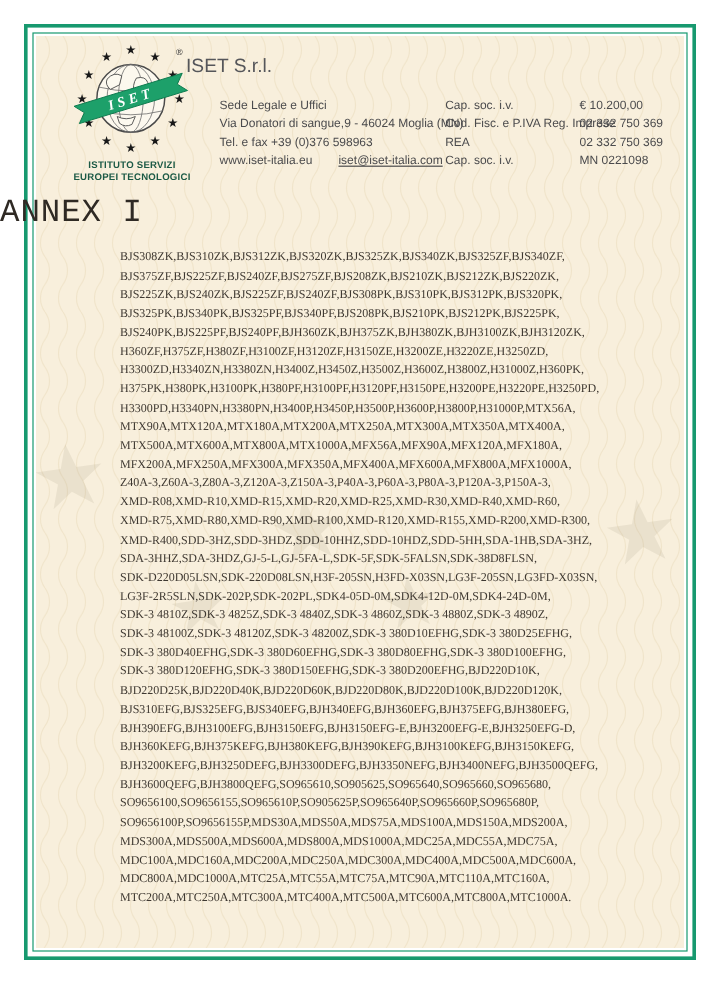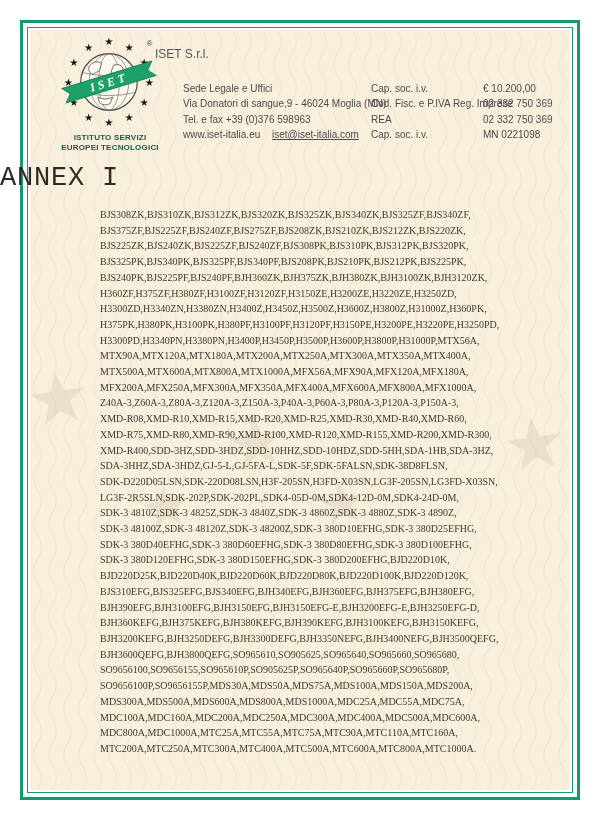--- a/index.html
+++ b/index.html
@@ -10,27 +10,27 @@
   .paper{position:absolute;inset:30px;background:var(--paper,#f8efdc);}
   .waves{position:absolute;inset:30px;opacity:.55;}
   .watermarks{position:absolute;inset:0;}
   .wm-star{position:absolute;color:rgba(122,106,74,0.10);font-size:72px;line-height:1;
            transform:rotate(-8deg);}
   
   .logo{position:absolute;left:60px;top:33px;width:98px;height:98px;}
   .institute{position:absolute;left:32px;top:133px;width:156px;text-align:center;
              font-size:8px;font-weight:bold;letter-spacing:.2px;line-height:9.5px;
              color:var(--institute,#1c5a46);}
-  .company-name{position:absolute;left:155px;top:47px;font-size:12px;color:#55565a;}
+  .company-name{position:absolute;left:155px;top:47px;font-size:16px;color:#55565a;}
   .small-text{position:absolute;font-size:10px;color:#4b4b4d;white-space:nowrap;padding-left:28px;}
   .contact-1{left:155px;top:83px;}
   .contact-2{left:155px;top:98px;}
   .contact-3{left:155px;top:113.5px;text-align:center;}
   .contact-4{left:155px;top:129px;}
-  .email-link{text-decoration:underline;margin-left:9px;color:#4b4b4d;cursor:pointer;}
+  .email-link{text-decoration:underline;margin-left:19px;color:#4b4b4d;cursor:pointer;}
   .reg-label-1,.reg-value-1{top:83px;}
   .reg-label-2,.reg-value-2{top:98px;}
   .reg-label-3,.reg-value-3{top:113.5px;}
   .reg-label-4,.reg-value-4{top:129px;}
   .reg-label-1,.reg-label-2,.reg-label-3,.reg-label-4{left:343px;}
   .reg-value-1,.reg-value-2,.reg-value-3,.reg-value-4{left:455px;}
   
   .annex-title{position:absolute;left:0;top:163px;width:100%;
                font-family:Liberation Mono, monospace;font-size:27px;letter-spacing:.8px;
                color:var(--ink,#2f2a24);}

